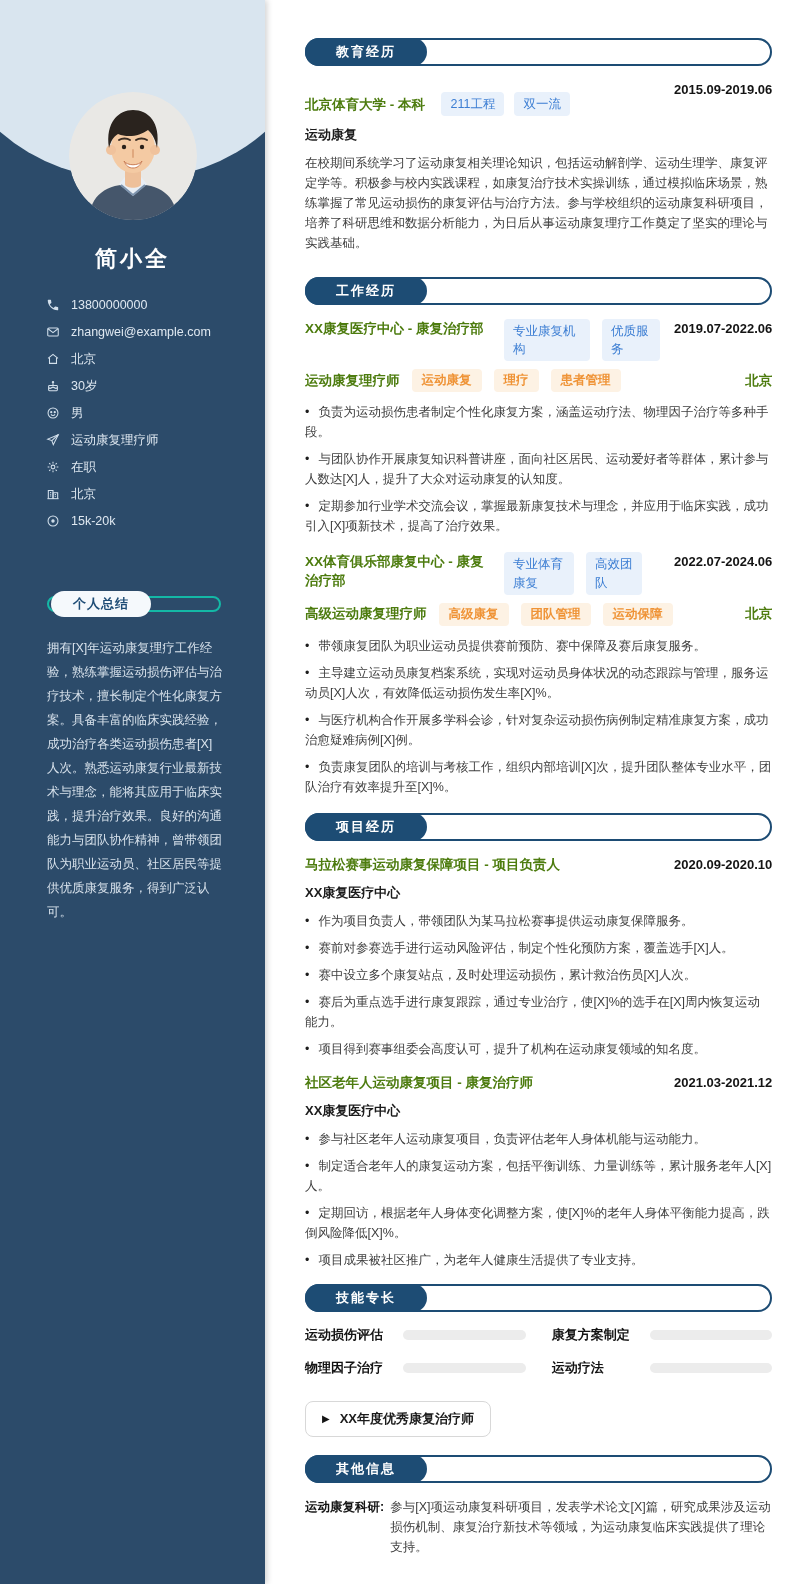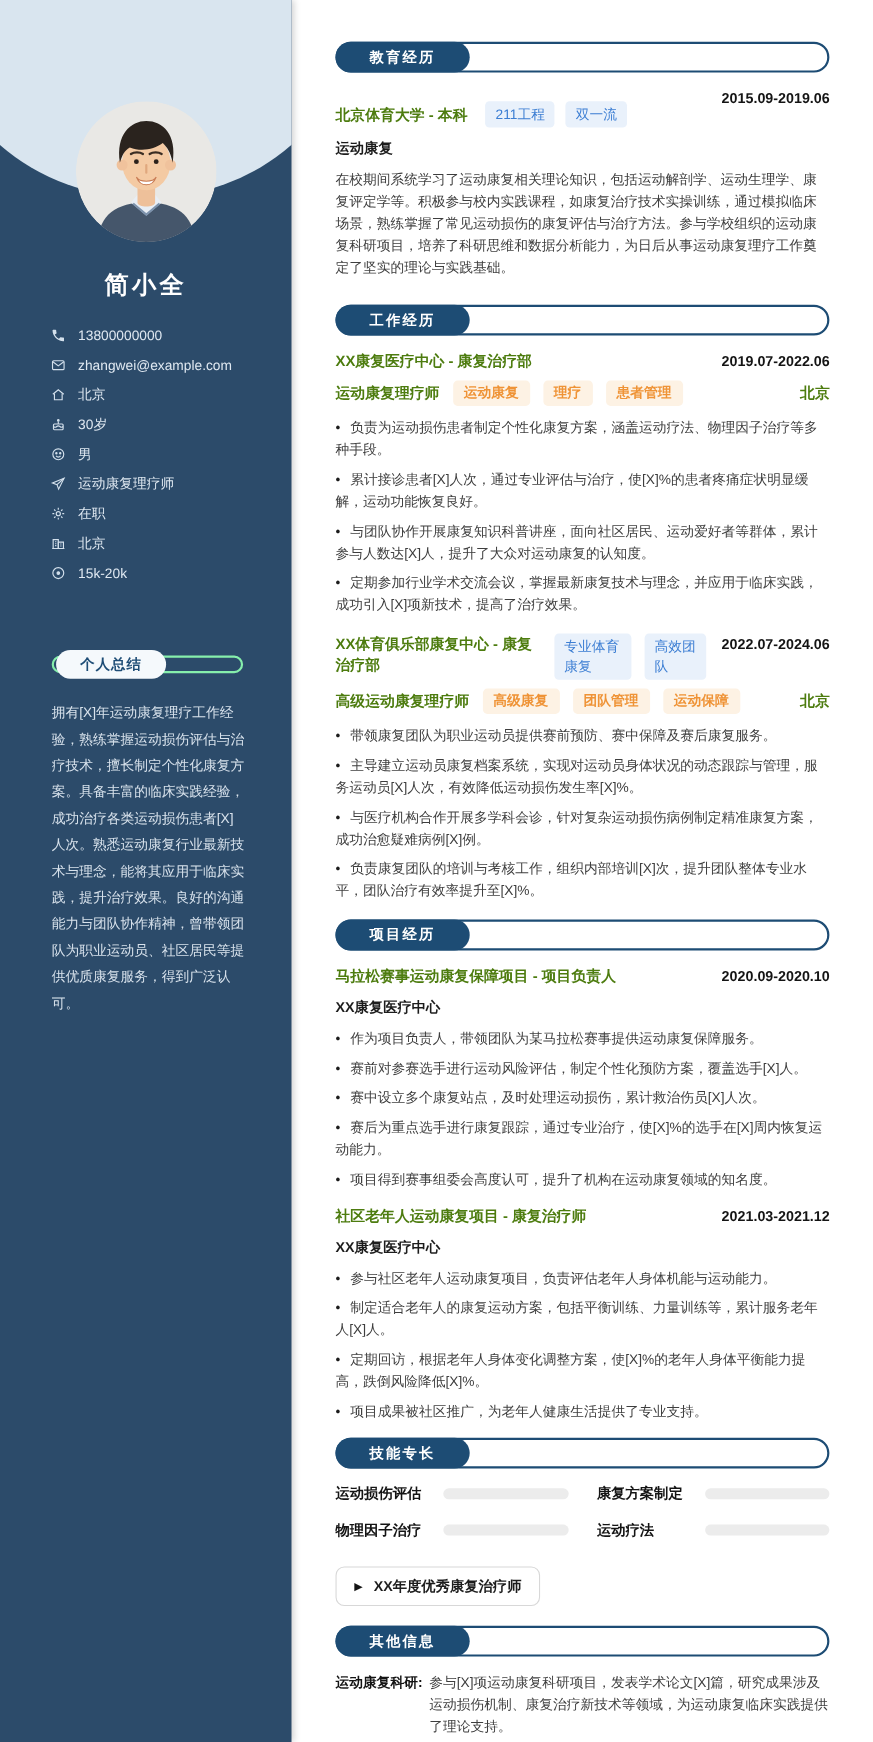--- a/index.html
+++ b/index.html
@@ -10,21 +10,21 @@
   
   .sidebar { position:relative; width:265px; flex-shrink:0; background:#2c4b6a; color:#e3ecf4; overflow:hidden; box-shadow:2px 0 6px rgba(0,0,0,.18); }
   .ellipse { position:absolute; top:-150px; left:-55px; width:375px; height:330px; background:#d9e5ef; border-radius:50%; }
   .avatar { position:relative; z-index:1; width:128px; height:128px; margin:92px auto 0; border-radius:50%; overflow:hidden; }
   .name { position:relative; z-index:1; margin-top:24px; text-align:center; font-size:22px; font-weight:bold; color:#fff; letter-spacing:3px; }
   .contacts { position:relative; z-index:1; list-style:none; margin:22px 0 0; padding-left:46px; }
   .contacts li { display:flex; align-items:center; gap:11px; font-size:12.5px; line-height:18px; margin-bottom:9px; color:#dfe8f1; }
   .ci { width:14px; height:14px; display:inline-flex; align-items:center; justify-content:center; flex-shrink:0; }
   .ci svg { width:14px; height:14px; }
 
-  .side-pill { margin:66px 0 0 47px; width:174px; height:16px; border:2px solid #86efac; border-radius:17px; display:flex; align-items:center; padding:2px; }
+  .side-pill { margin:66px 0 0 47px; width:174px; height:16px; border:2px solid #14b8a6; border-radius:17px; display:flex; align-items:center; padding:2px; }
   .side-pill-label { background:#f5f9fc; color:#1e4d76; font-size:13px; font-weight:bold; height:26px; border-radius:13px; padding:0 22px; display:flex; align-items:center; letter-spacing:1px; }
   .summary { margin:24px 42px 0 47px; font-size:12.5px; line-height:24px; color:#d8e2ec; }
 
   
   .main { flex:1; padding:38px 54px 0 40px; }
   .sec-pill { width:100%; height:28px; border:2px solid #1d4c74; border-radius:14px; display:flex; align-items:center; margin-bottom:14px; background:#fff; }
   .sec-label { background:#1d4c74; color:#fff; height:28px; margin:-2px 0 -2px -2px; border-radius:14px; padding:0 31px; display:flex; align-items:center; font-size:13px; font-weight:bold; letter-spacing:2px; }
 
   .head-row { display:flex; align-items:flex-start; gap:14px; }
   .etitle, .company, .role, .loc, .ptitle, .org { color:#4d7c0f; font-weight:bold; }
@@ -208,31 +208,34 @@
     <p class="body-p">在校期间系统学习了运动康复相关理论知识，包括运动解剖学、运动生理学、康复评定学等。积极参与校内实践课程，如康复治疗技术实操训练，通过模拟临床场景，熟练掌握了常见运动损伤的康复评估与治疗方法。参与学校组织的运动康复科研项目，培养了科研思维和数据分析能力，为日后从事运动康复理疗工作奠定了坚实的理论与实践基础。</p>
 
     
     <div class="sec-pill">
       <span class="sec-label">工作经历</span>
     </div>
 
     <div class="job">
       <div class="head-row">
         <div class="company">XX康复医疗中心 - 康复治疗部</div>
+        <div class="tagcol">
+          <span class="btag w86">专业康复机构</span>
+          <span class="btag w58">优质服务</span>
+        </div>
         <span class="date">2019.07-2022.06</span>
       </div>
       <div class="role-row">
         <span class="role">运动康复理疗师</span>
         <span class="otag">运动康复</span>
         <span class="otag">理疗</span>
         <span class="otag">患者管理</span>
         <span class="loc">北京</span>
       </div>
       <p class="bullet"><span class="dot">•</span><span>负责为运动损伤患者制定个性化康复方案，涵盖运动疗法、物理因子治疗等多种手段。</span></p>
-      <p class="bullet"><span class="dot">•</span><span>累计接诊患者[X]人次，通过专业评估与治疗，使[X]%的患者疼痛症状明显缓解，运动功能恢复良好。</span></p>
       <p class="bullet"><span class="dot">•</span><span>与团队协作开展康复知识科普讲座，面向社区居民、运动爱好者等群体，累计参与人数达[X]人，提升了大众对运动康复的认知度。</span></p>
       <p class="bullet"><span class="dot">•</span><span>定期参加行业学术交流会议，掌握最新康复技术与理念，并应用于临床实践，成功引入[X]项新技术，提高了治疗效果。</span></p>
     </div>
 
     <div class="job">
       <div class="head-row">
         <div class="company">XX体育俱乐部康复中心 - 康复治疗部</div>
         <div class="tagcol">
           <span class="btag w70">专业体育康复</span>
           <span class="btag w56">高效团队</span>

